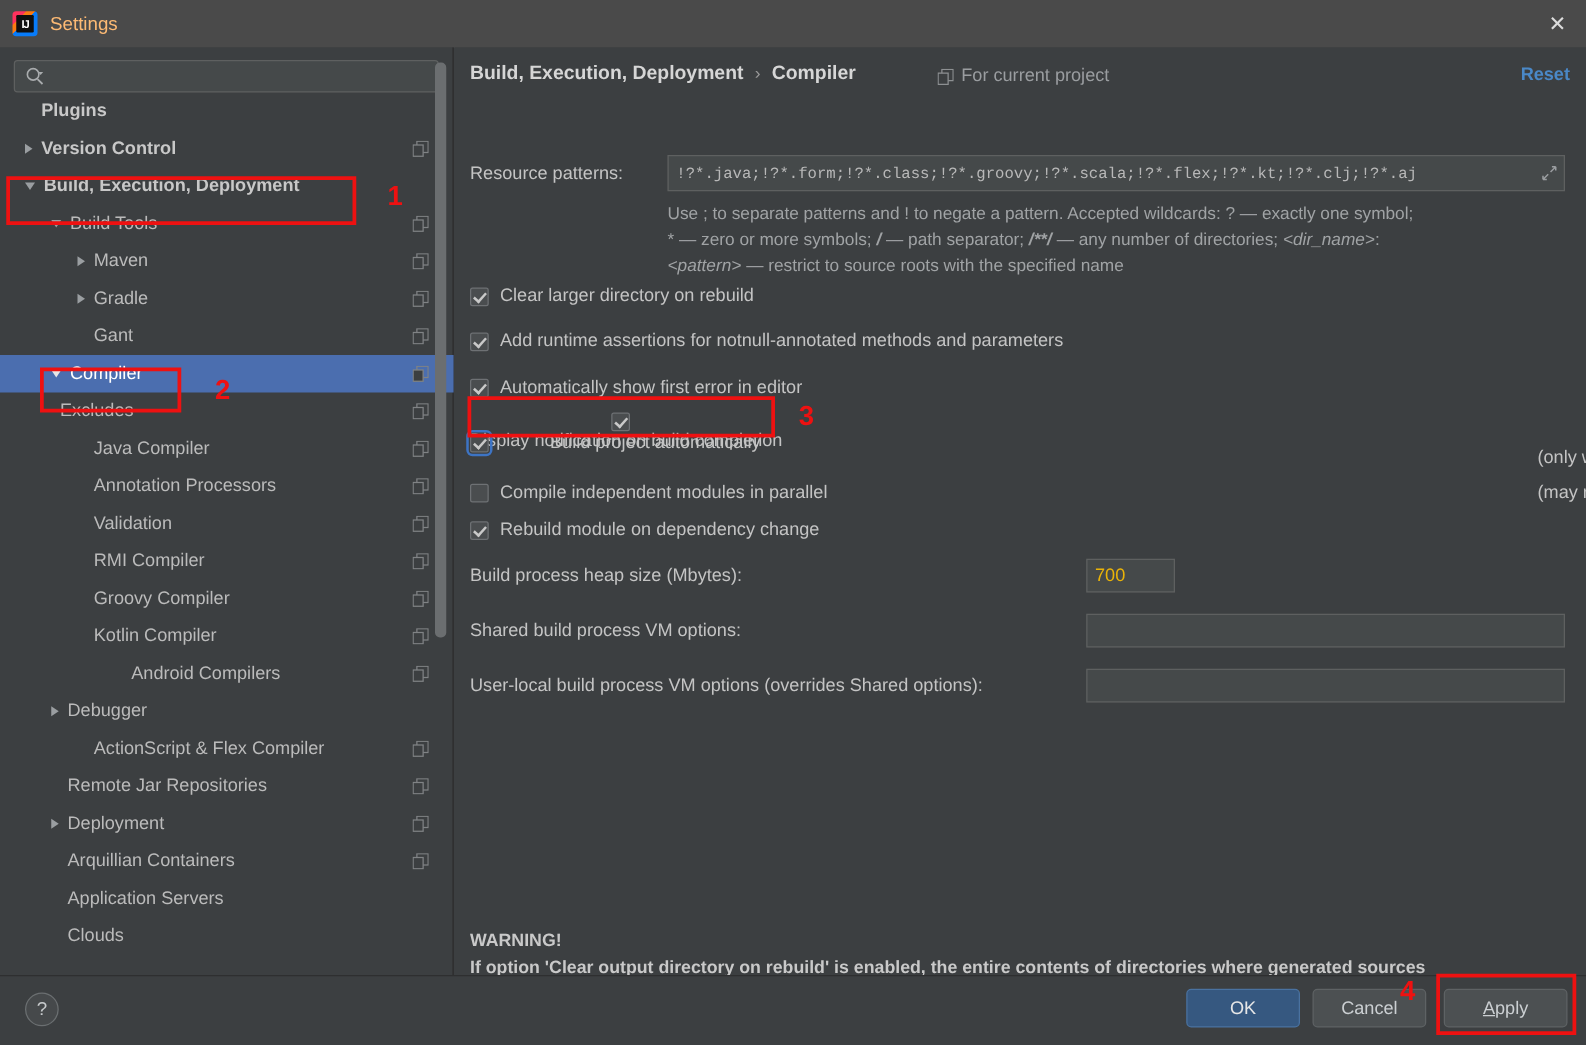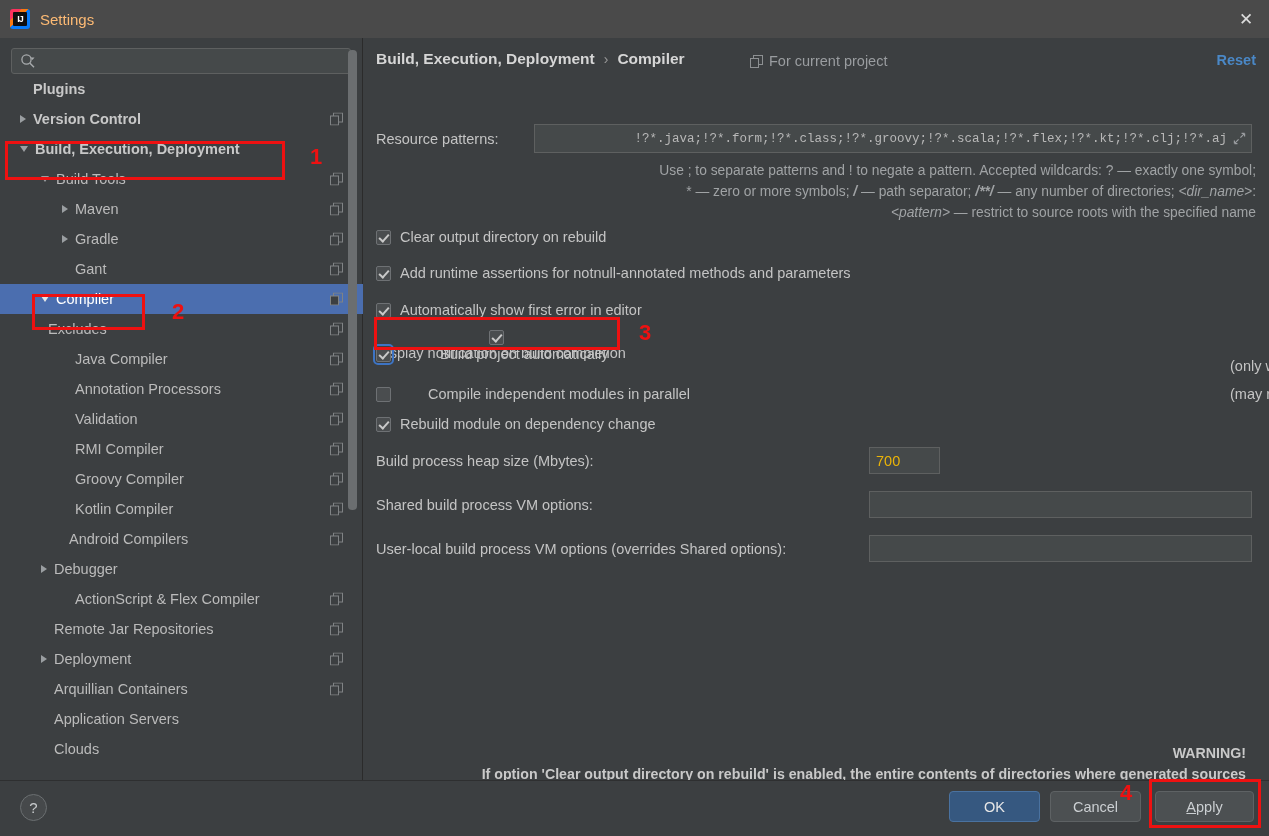--- a/index.html
+++ b/index.html
@@ -6,21 +6,20 @@
   html, body {
     width: 1269px; height: 836px;
     background: #3c3f41;
     font-family: "Liberation Sans", sans-serif;
     overflow: hidden;
   }
   #app {
     position: relative;
     width: 1269px; height: 832px;
     background: #3c3f41;
-    text-align: right;
   }
 
   
   .titlebar {
     position: absolute; left: 0; top: 0;
     width: 1269px; height: 38px;
     background: #4a4a4a;
     display: flex; align-items: center;
   }
   .tb-logo {
@@ -409,21 +408,21 @@
             </svg></span>
         </div>
         <div class="row" style="padding-left: 62px;">
           <span class="arrow none"></span>
           <span>Kotlin Compiler</span>
           <span class="copyico"><svg viewBox="0 0 13 13">
               <rect x="3.5" y="0.5" width="9" height="9" fill="none" stroke="#808385"></rect>
               <rect x="0.5" y="3.5" width="8" height="9" fill="#3c3f41" stroke="#808385"></rect>
             </svg></span>
         </div>
-        <div class="row" style="padding-left: 56px;">
+        <div class="row" style="padding-left: 92px;">
           <span class="arrow none"></span>
           <span>Android Compilers</span>
           <span class="copyico"><svg viewBox="0 0 13 13">
               <rect x="3.5" y="0.5" width="9" height="9" fill="none" stroke="#808385"></rect>
               <rect x="0.5" y="3.5" width="8" height="9" fill="#3c3f41" stroke="#808385"></rect>
             </svg></span>
         </div>
         <div class="row" style="padding-left: 41px;">
           <span class="arrow right"></span>
           <span>Debugger</span>
@@ -509,40 +508,40 @@
         <span>* — zero or more symbols; </span><b><i>/</i></b><span> — path separator; </span><b><i>/**/</i></b><span> — any number of directories; </span><i>&lt;dir_name&gt;</i><span>:</span>
       </div>
       <div>
         <i>&lt;pattern&gt;</i><span> — restrict to source roots with the specified name</span>
       </div>
     </div>
 
     <div id="cb-container">
         <div class="cbrow" style="top: 191px;">
           <span class="cb checked"></span>
-          <span>Clear output directory on rebuild</span>
+          <span>Clear larger directory on rebuild</span>
         </div>
         <div class="cbrow" style="top: 227px;">
           <span class="cb checked"></span>
           <span>Add runtime assertions for notnull-annotated methods and parameters</span>
         </div>
         <div class="cbrow" style="top: 264px;">
           <span class="cb checked"></span>
           <span>Automatically show first error in editor</span>
         </div>
         <div class="cbrow" style="top: 292px; flex-direction: column;">
           <span class="cb checked"></span>
           <span>Display notification on build completion</span>
         </div>
         <div class="cbrow" style="top: 308px; gap: 40px;">
           <span class="cb checked focused"></span>
           <span>Build project automatically</span>
         </div>
         <div class="side-note" style="top: 320px;">(only works while not running / debugging)</div>
-        <div class="cbrow" style="top: 348px; gap: 28px;">
+        <div class="cbrow" style="top: 348px;">
           <span class="cb"></span>
           <span>Compile independent modules in parallel</span>
         </div>
         <div class="side-note" style="top: 348px;">(may require larger heap size)</div>
         <div class="cbrow" style="top: 378px;">
           <span class="cb checked"></span>
           <span>Rebuild module on dependency change</span>
         </div>
       </div>
 

